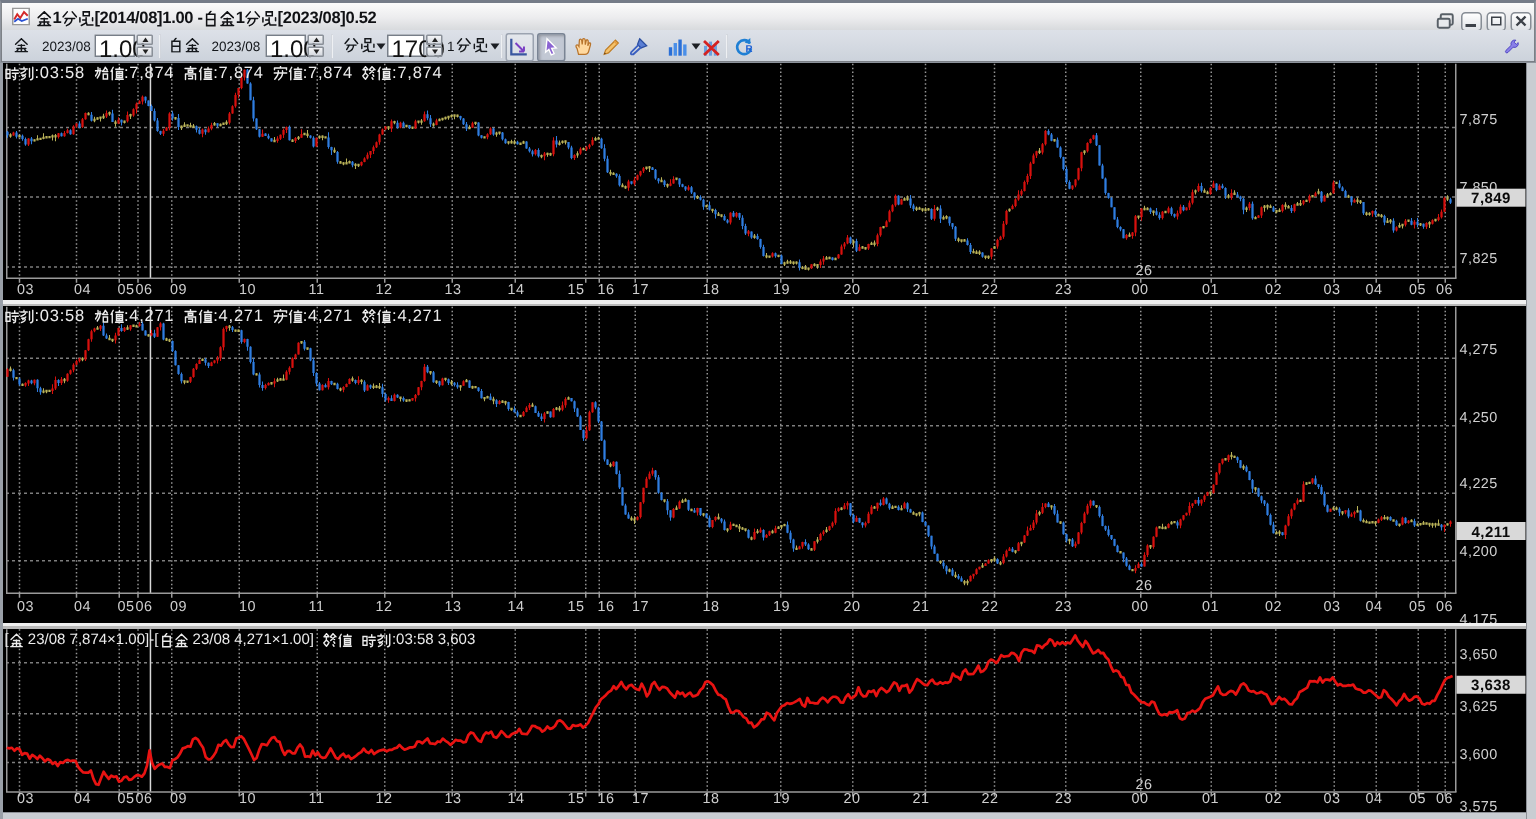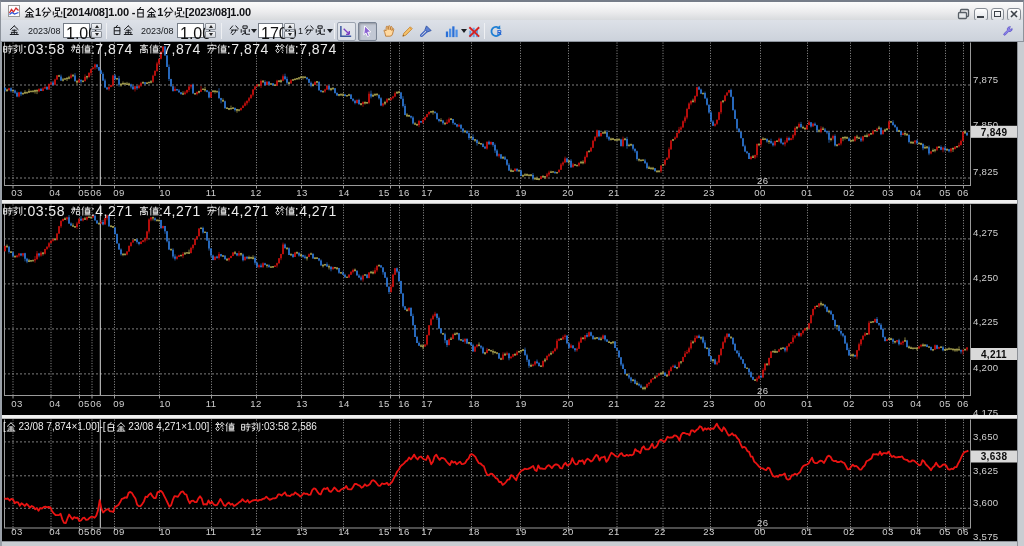--- a/index.html
+++ b/index.html
@@ -23,21 +23,21 @@
 .sb{flex:1;background:linear-gradient(#f4f5f7,#d4d8de);border:1px solid #8a9098;border-radius:1px;
   display:flex;align-items:center;justify-content:center}
 .tri{width:0;height:0;border-left:2.5px solid transparent;border-right:2.5px solid transparent}
 .tri.up{border-bottom:3.5px solid #222}
 .tri.dn{border-top:3.5px solid #222}
 .tsep{position:absolute;top:3px;width:1px;height:16px;background:#9ba1ab;border-right:1px solid #eef0f3}
 .dar{position:absolute;top:9px;width:0;height:0;border-left:3.5px solid transparent;border-right:3.5px solid transparent;border-top:4px solid #1c1f24}
 .ticon{position:absolute}
 .tbtn{position:absolute;top:1.5px;width:19px;height:19px;border:1px solid #9ba3b0;border-radius:2px;background:rgba(255,255,255,0.25)}
 .tbtn.sel{background:#c2c8d4;border-color:#7a8494;box-shadow:inset 1px 1px 2px rgba(0,0,0,0.25)}
-.hdr{position:absolute;left:3px;height:11px;display:flex;align-items:center;color:#ececec;font-size:14px}
+.hdr{position:absolute;left:3px;height:11px;display:flex;align-items:center;color:#ececec;font-size:11px}
 .hdr3{font-size:10px !important;letter-spacing:0 !important}
 .hdr .ht{letter-spacing:0.5px}
 .hdr3 .ht{letter-spacing:0 !important}
 .hsp{width:6px}
 text.ax{font-family:"Liberation Sans",sans-serif;font-size:9.6px;fill:#cfcfcf;letter-spacing:0.3px}
 text.axb{font-family:"Liberation Sans",sans-serif;font-size:10px;font-weight:bold;fill:#0a0a0a;letter-spacing:0.3px}
 </style></head>
 <body>
 <div id="win">
 <svg width="0" height="0" style="position:absolute">
@@ -534,21 +534,21 @@
         <svg class="kj" style="width:10px;height:10px;color:#ececec;" viewBox="0 0 12 12">
           <use href="#k_chi"></use>
         </svg>
         <span class="hsp"></span>
         <svg class="kj" style="width:10px;height:10px;color:#ececec;" viewBox="0 0 12 12">
           <use href="#k_ji"></use>
         </svg>
         <svg class="kj" style="width:10px;height:10px;color:#ececec;" viewBox="0 0 12 12">
           <use href="#k_koku"></use>
         </svg>
-        <span class="ht">:03:58 2,586</span>
+        <span class="ht">:03:58 3,603</span>
       </div>
 </div>
 
 <div id="titlebar">
  <svg style="position:absolute;left:7px;top:3px;width:12px;height:12px" viewBox="0 0 12 12">
         <use href="#ic_app"></use>
       </svg>
  <div class="ttl">
         <svg class="kj" style="width:11px;height:11px;color:#101114;margin-top:1px" viewBox="0 0 12 12">
           <use href="#k_kin"></use>
@@ -567,21 +567,21 @@
         <svg class="kj" style="width:11px;height:11px;color:#101114;margin-top:1px" viewBox="0 0 12 12">
           <use href="#k_kin"></use>
         </svg>
         <span>1</span>
         <svg class="kj" style="width:11px;height:11px;color:#101114;margin-top:1px" viewBox="0 0 12 12">
           <use href="#k_bun"></use>
         </svg>
         <svg class="kj" style="width:11px;height:11px;color:#101114;margin-top:1px" viewBox="0 0 12 12">
           <use href="#k_soku"></use>
         </svg>
-        <span>[2023/08]1.00</span>
+        <span>[2023/08]0.52</span>
       </div>
  <svg style="position:absolute;left:956px;top:6px;width:13px;height:12px" viewBox="0 0 13 12">
         <use href="#ic_casc"></use>
       </svg>
  <div class="wbtn" style="left:973px">
         <span class="wmin"></span>
       </div>
  <div class="wbtn" style="left:989.5px">
         <span class="wmax"></span>
       </div>

